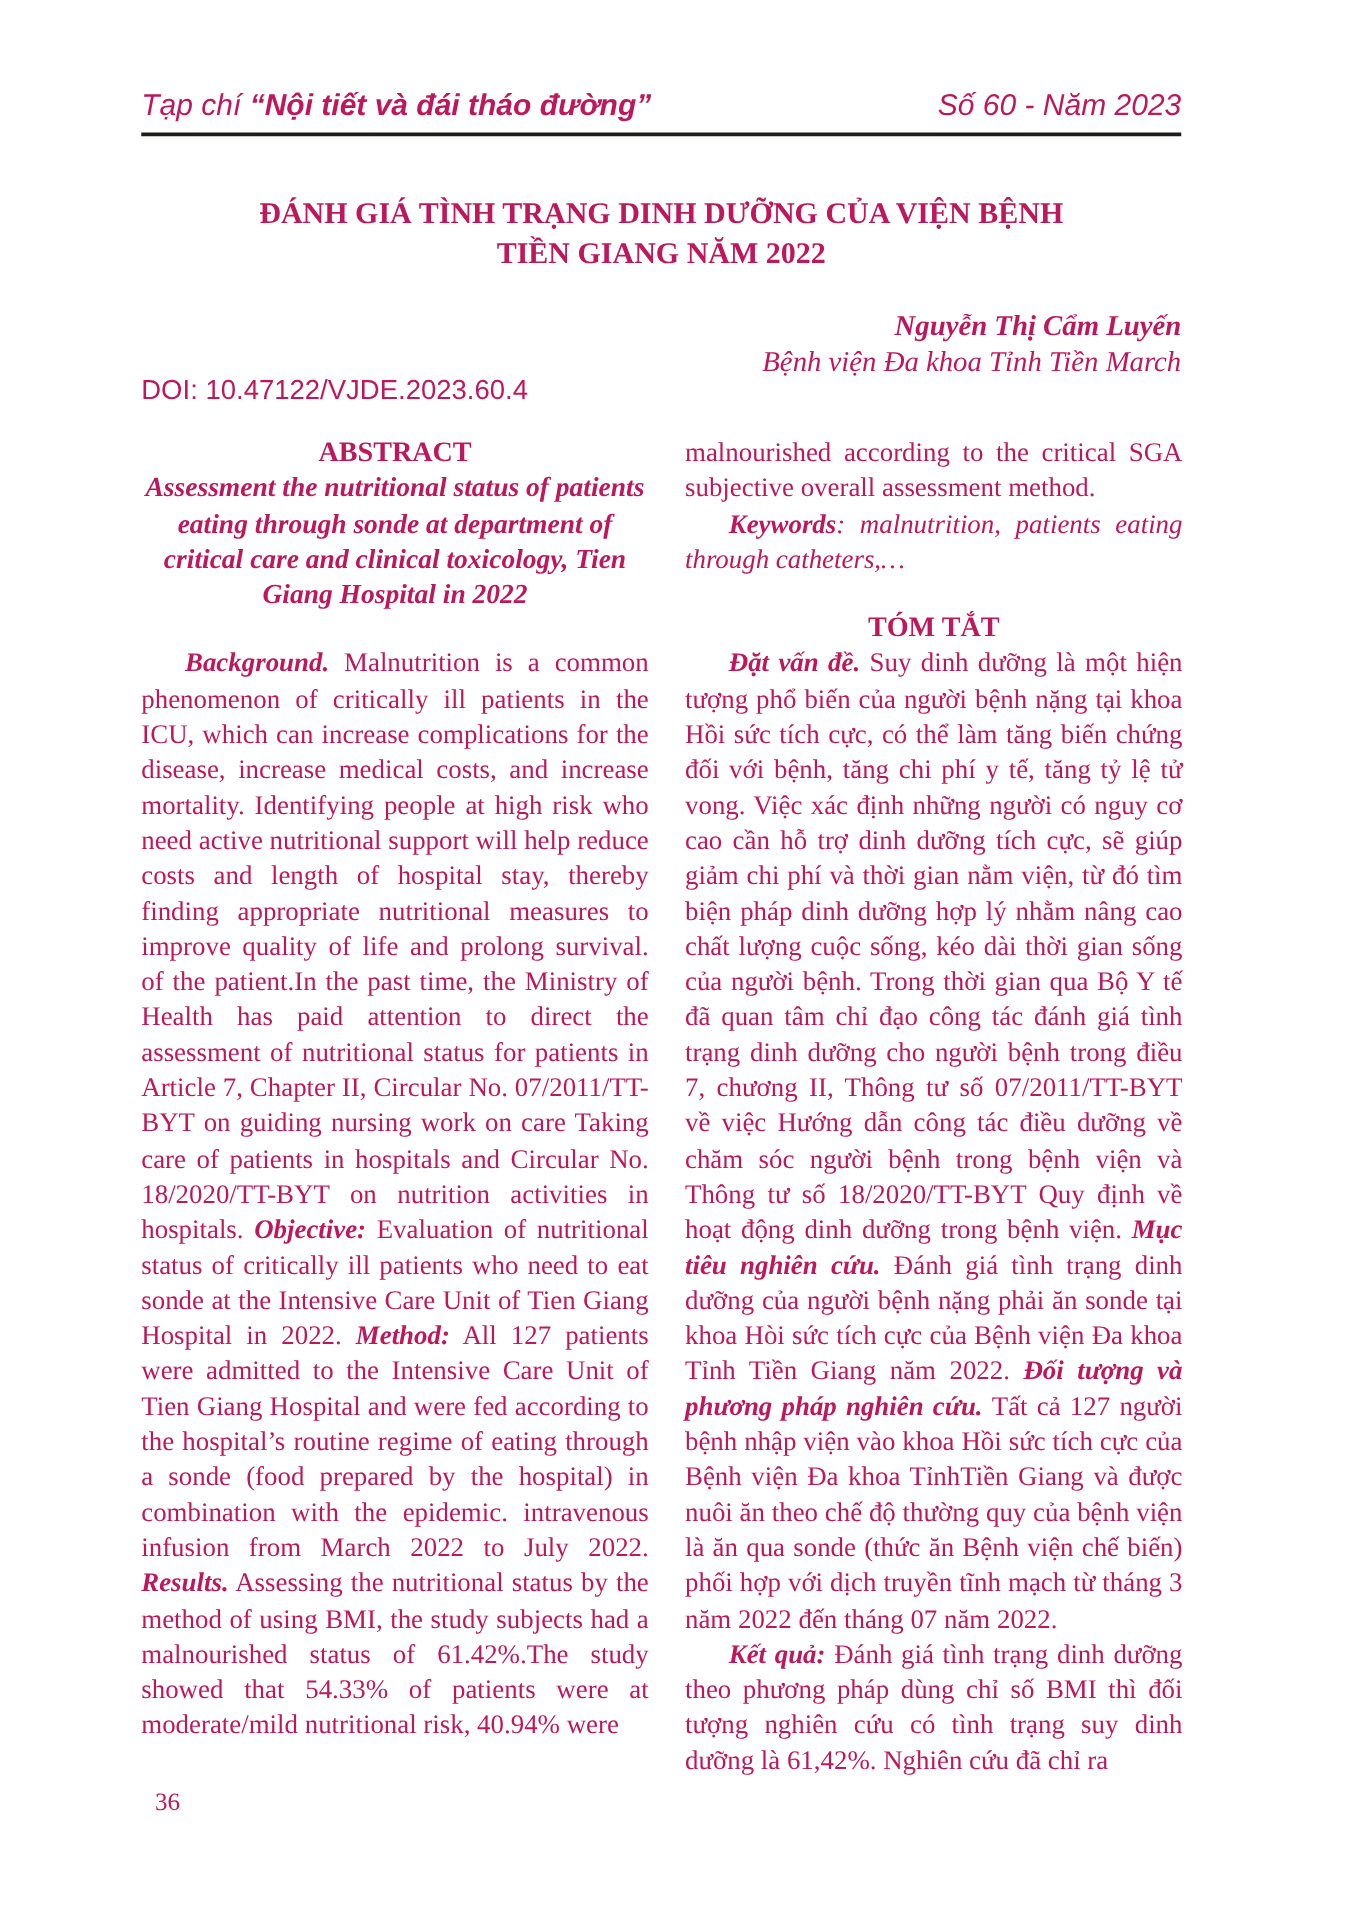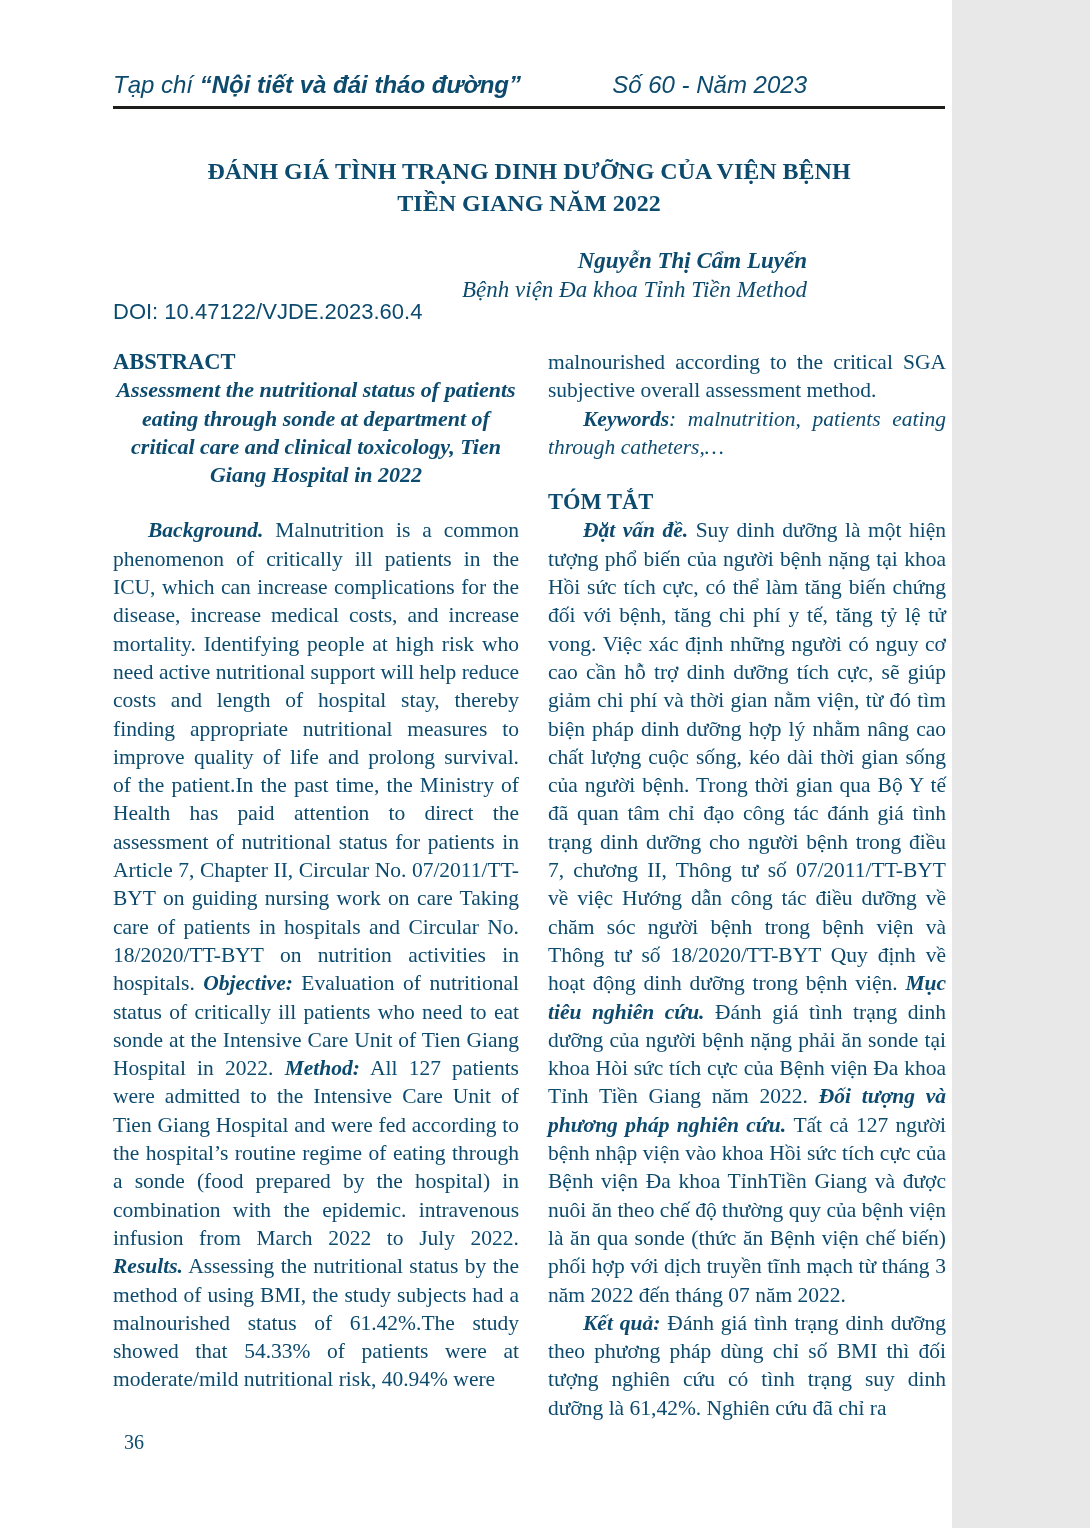--- a/index.html
+++ b/index.html
@@ -1,20 +1,20 @@
 <!DOCTYPE html>
 <html><head>
 <meta charset="utf-8">
 <style>
   html,body { margin:0; padding:0; background:#e8e8e8; }
   .page {
     position:relative;
-    width:952px; height:1528px;
+    width:1090px; height:1528px;
     background:#ffffff;
-    color:#0c4a6e;
+    color:#be185d;
     font-family:"Liberation Serif","DejaVu Serif",serif;
     overflow:hidden;
   }
   
   .hdr-left {
     position:absolute; left:113px; top:70px;
     font-family:"Liberation Sans","DejaVu Sans",sans-serif;
     font-style:italic; font-size:24px; line-height:30px;
     white-space:nowrap;
   }
@@ -48,21 +48,21 @@
   .doi {
     position:absolute; left:113px; top:298px;
     font-family:"Liberation Sans","DejaVu Sans",sans-serif;
     font-size:22px; line-height:28px; white-space:nowrap;
   }
   
   .col { position:absolute; top:348px; font-size:21.5px; line-height:28.3px; }
   .col-left  { left:113px; width:406px; }
   .col-right { left:548px; width:398px; }
   .sec-heading {
-    margin:0; text-align:left; font-weight:bold;
+    margin:0; text-align:center; font-weight:bold;
     font-size:22.5px; line-height:28.3px;
   }
   .sec-heading.gap-above { margin-top:27px; }
   .subtitle {
     margin:0; text-align:center;
     font-weight:bold; font-style:italic;
     font-size:22px; line-height:28.3px;
   }
   p.body {
     margin:0; text-align:justify; text-indent:35px;
@@ -83,21 +83,21 @@
 
   <div class="hdr-left"><span>Tạp chí </span><span class="jname">“Nội tiết và đái tháo đường”</span></div>
   <div class="hdr-right">Số 60 - Năm 2023</div>
   <div class="hdr-rule"></div>
 
   <div class="title-block">
     <div>ĐÁNH GIÁ TÌNH TRẠNG DINH DƯỠNG  CỦA VIỆN BỆNH</div>
     <div>TIỀN GIANG  NĂM 2022</div>
   </div>
   <div class="author">Nguyễn Thị Cẩm Luyến</div>
-  <div class="affil">Bệnh viện Đa khoa Tỉnh Tiền Method</div>
+  <div class="affil">Bệnh viện Đa khoa Tỉnh Tiền March</div>
   <div class="doi">DOI: 10.47122/VJDE.2023.60.4</div>
 
   <div class="col col-left">
     <h2 class="sec-heading">ABSTRACT</h2>
     <p class="subtitle">Assessment the nutritional status of patients eating through sonde at department of critical care and clinical toxicology, Tien Giang Hospital in 2022</p>
     <p class="body gap-above"><span class="bi">Background. </span><span>Malnutrition is a common phenomenon of critically ill patients in the ICU, which can increase complications for the disease, increase medical costs, and increase mortality. Identifying people at high risk who need active nutritional support will help reduce costs and length of hospital stay, thereby finding appropriate nutritional measures to improve quality of life and prolong survival. of the patient.In the past time, the Ministry of Health has paid attention to direct the assessment of nutritional status for patients in Article 7, Chapter II, Circular No. 07/2011/TT-BYT on guiding nursing work on care Taking care of patients in hospitals and Circular No. 18/2020/TT-BYT on nutrition activities in hospitals. </span><span class="bi">Objective:</span><span> Evaluation of nutritional status of critically ill patients who need to eat sonde at the Intensive Care Unit of Tien Giang  Hospital in 2022. </span><span class="bi">Method:</span><span> All 127 patients were admitted to the Intensive Care Unit of Tien Giang Hospital and were fed according to the hospital’s routine regime of eating through a sonde (food prepared by the hospital) in combination with the epidemic. intravenous infusion from March 2022 to July 2022. </span><span class="bi">Results.</span><span> Assessing the nutritional status by the method of using BMI, the study subjects had a malnourished status of 61.42%.The study showed that 54.33% of patients were at moderate/mild nutritional risk, 40.94% were</span></p>
   </div>
 
   <div class="col col-right">
     <p class="body no-indent">malnourished according to the critical SGA subjective overall assessment method.</p>

